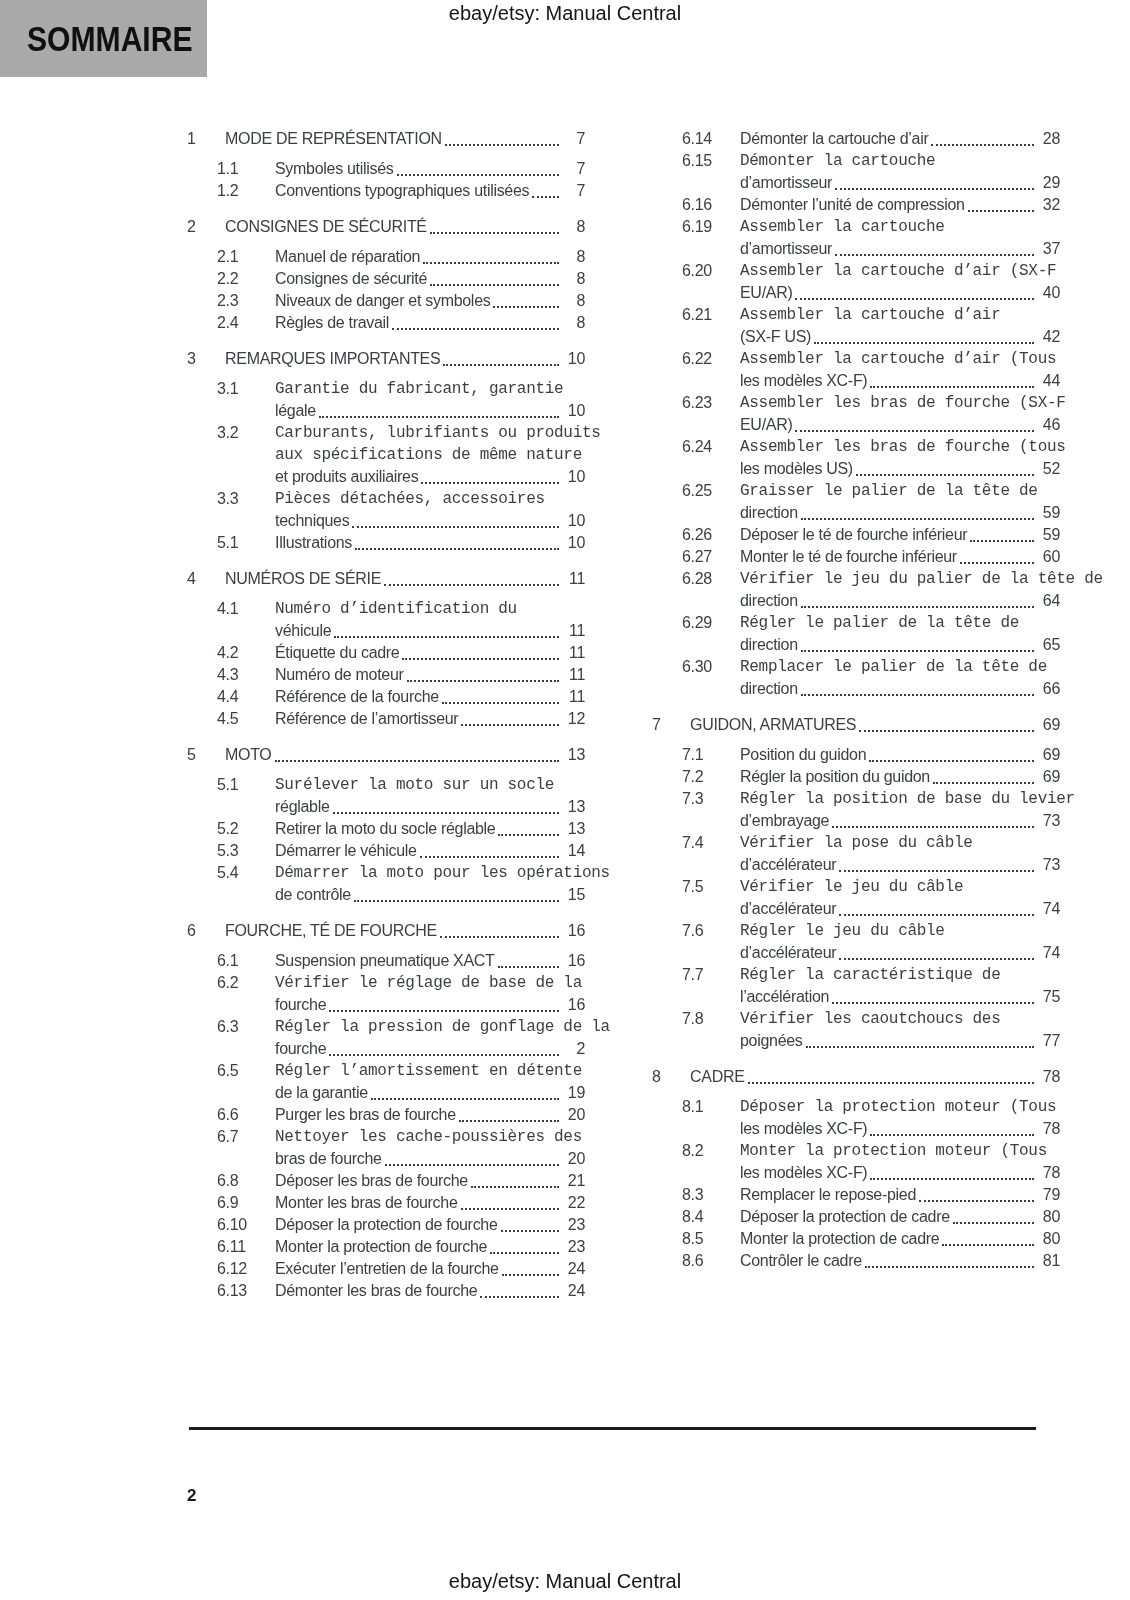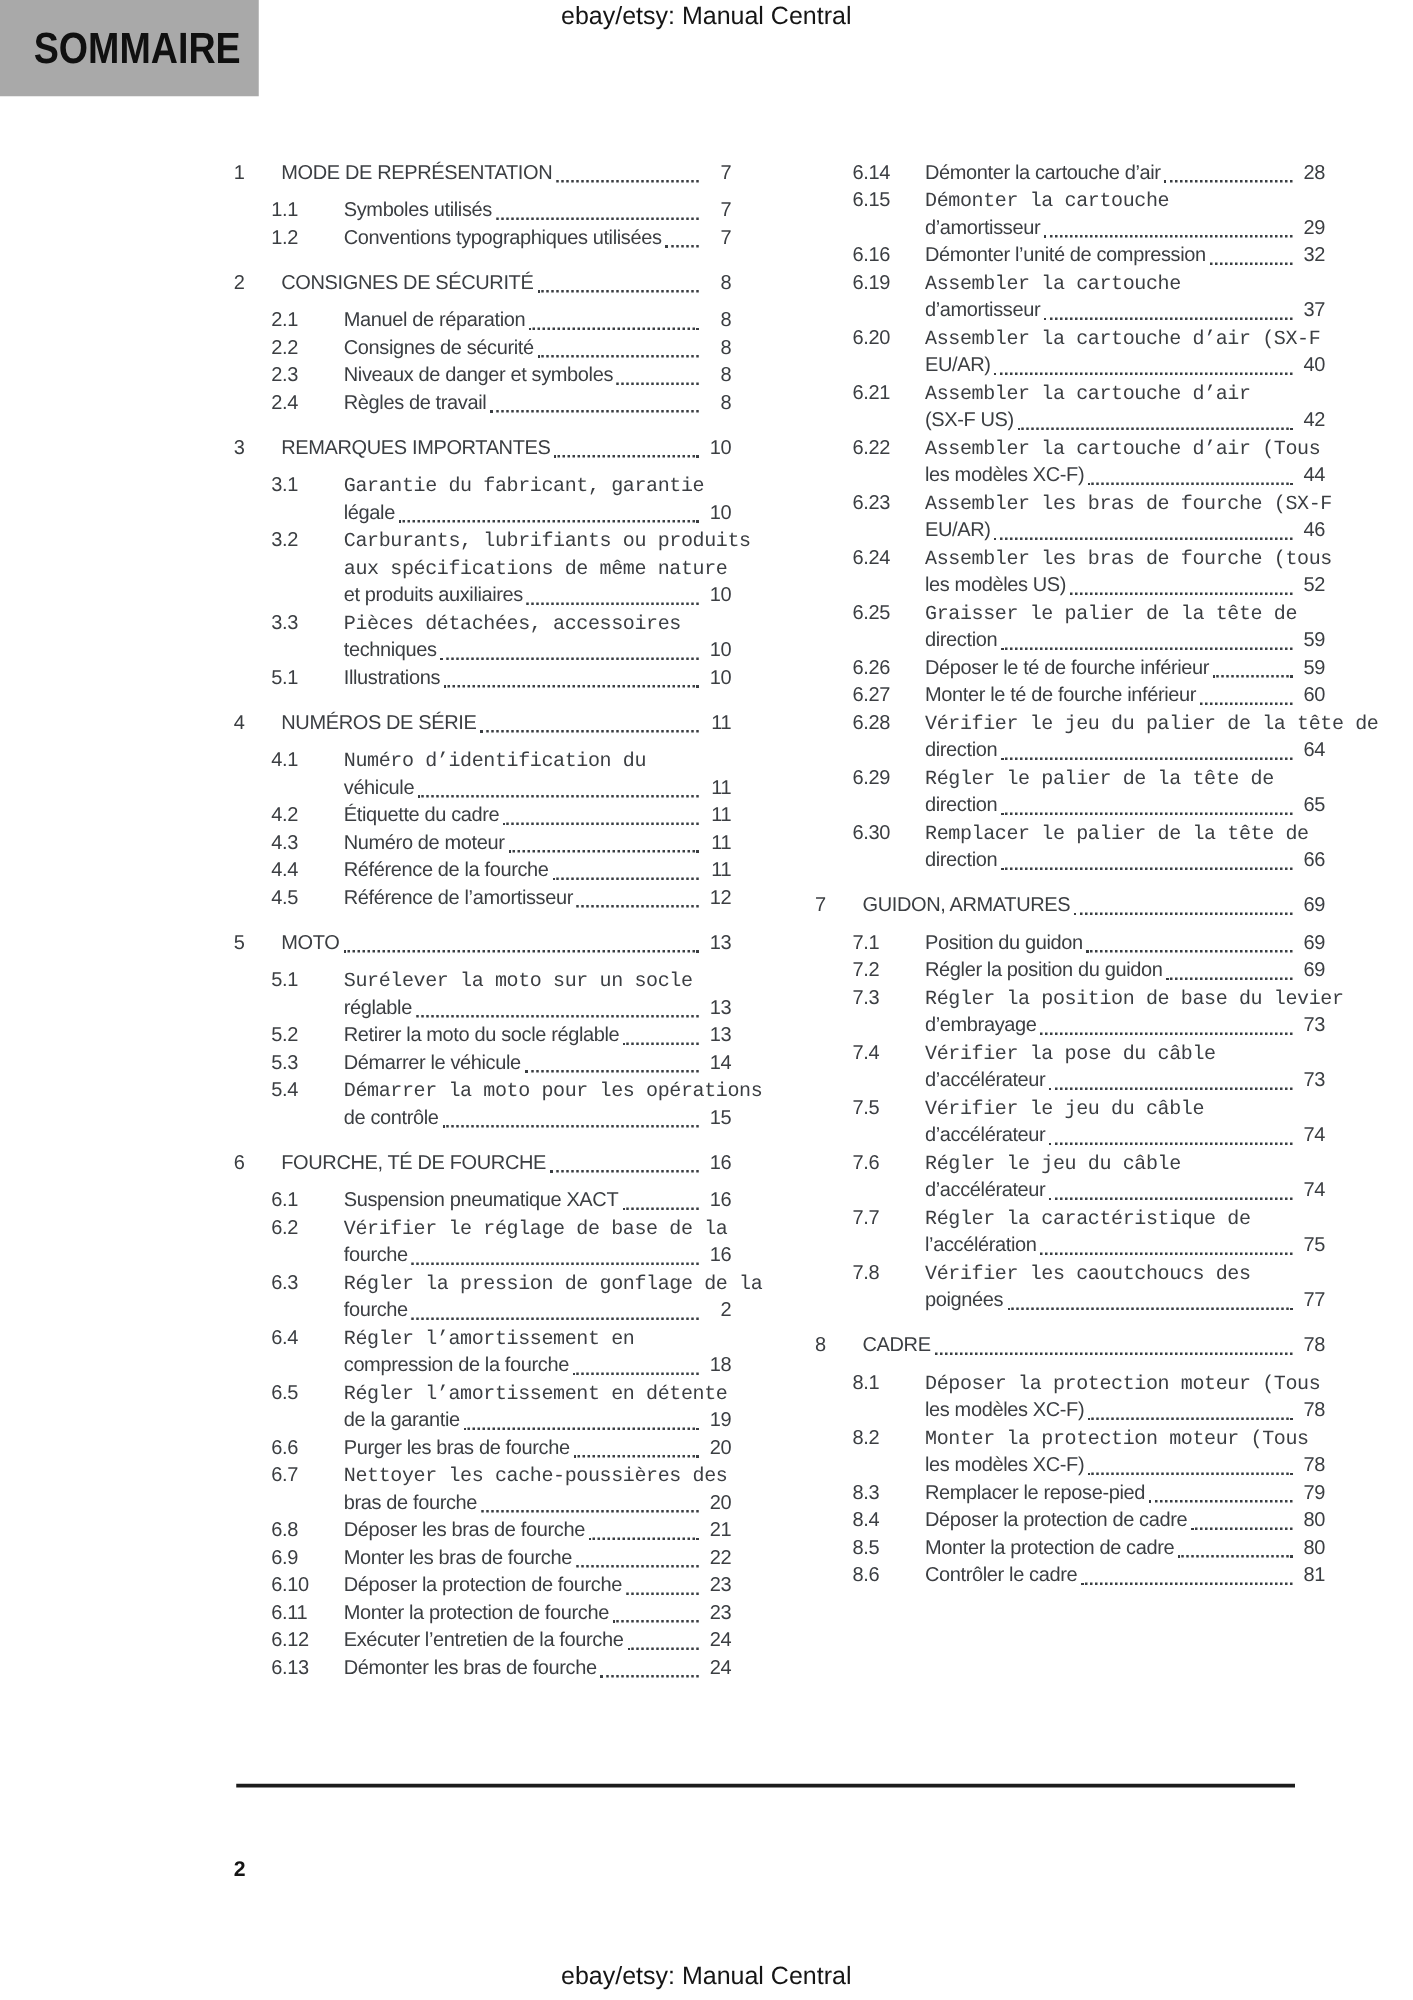--- a/index.html
+++ b/index.html
@@ -350,31 +350,20 @@
       <div class="body">
         <div class="line">Régler la pression de gonflage de la</div>
         <div class="lastline">
           <span class="text">fourche</span>
           <span class="leader"></span>
           <span class="page">2</span>
         </div>
       </div>
     </div>
     <div class="row sub">
-      <span class="num">6.4</span>
-      <div class="body">
-        <div class="line">Régler l’amortissement en</div>
-        <div class="lastline">
-          <span class="text">compression de la fourche</span>
-          <span class="leader"></span>
-          <span class="page">18</span>
-        </div>
-      </div>
-    </div>
-    <div class="row sub">
       <span class="num">6.5</span>
       <div class="body">
         <div class="line">Régler l’amortissement en détente</div>
         <div class="lastline">
           <span class="text">de la garantie</span>
           <span class="leader"></span>
           <span class="page">19</span>
         </div>
       </div>
     </div>

